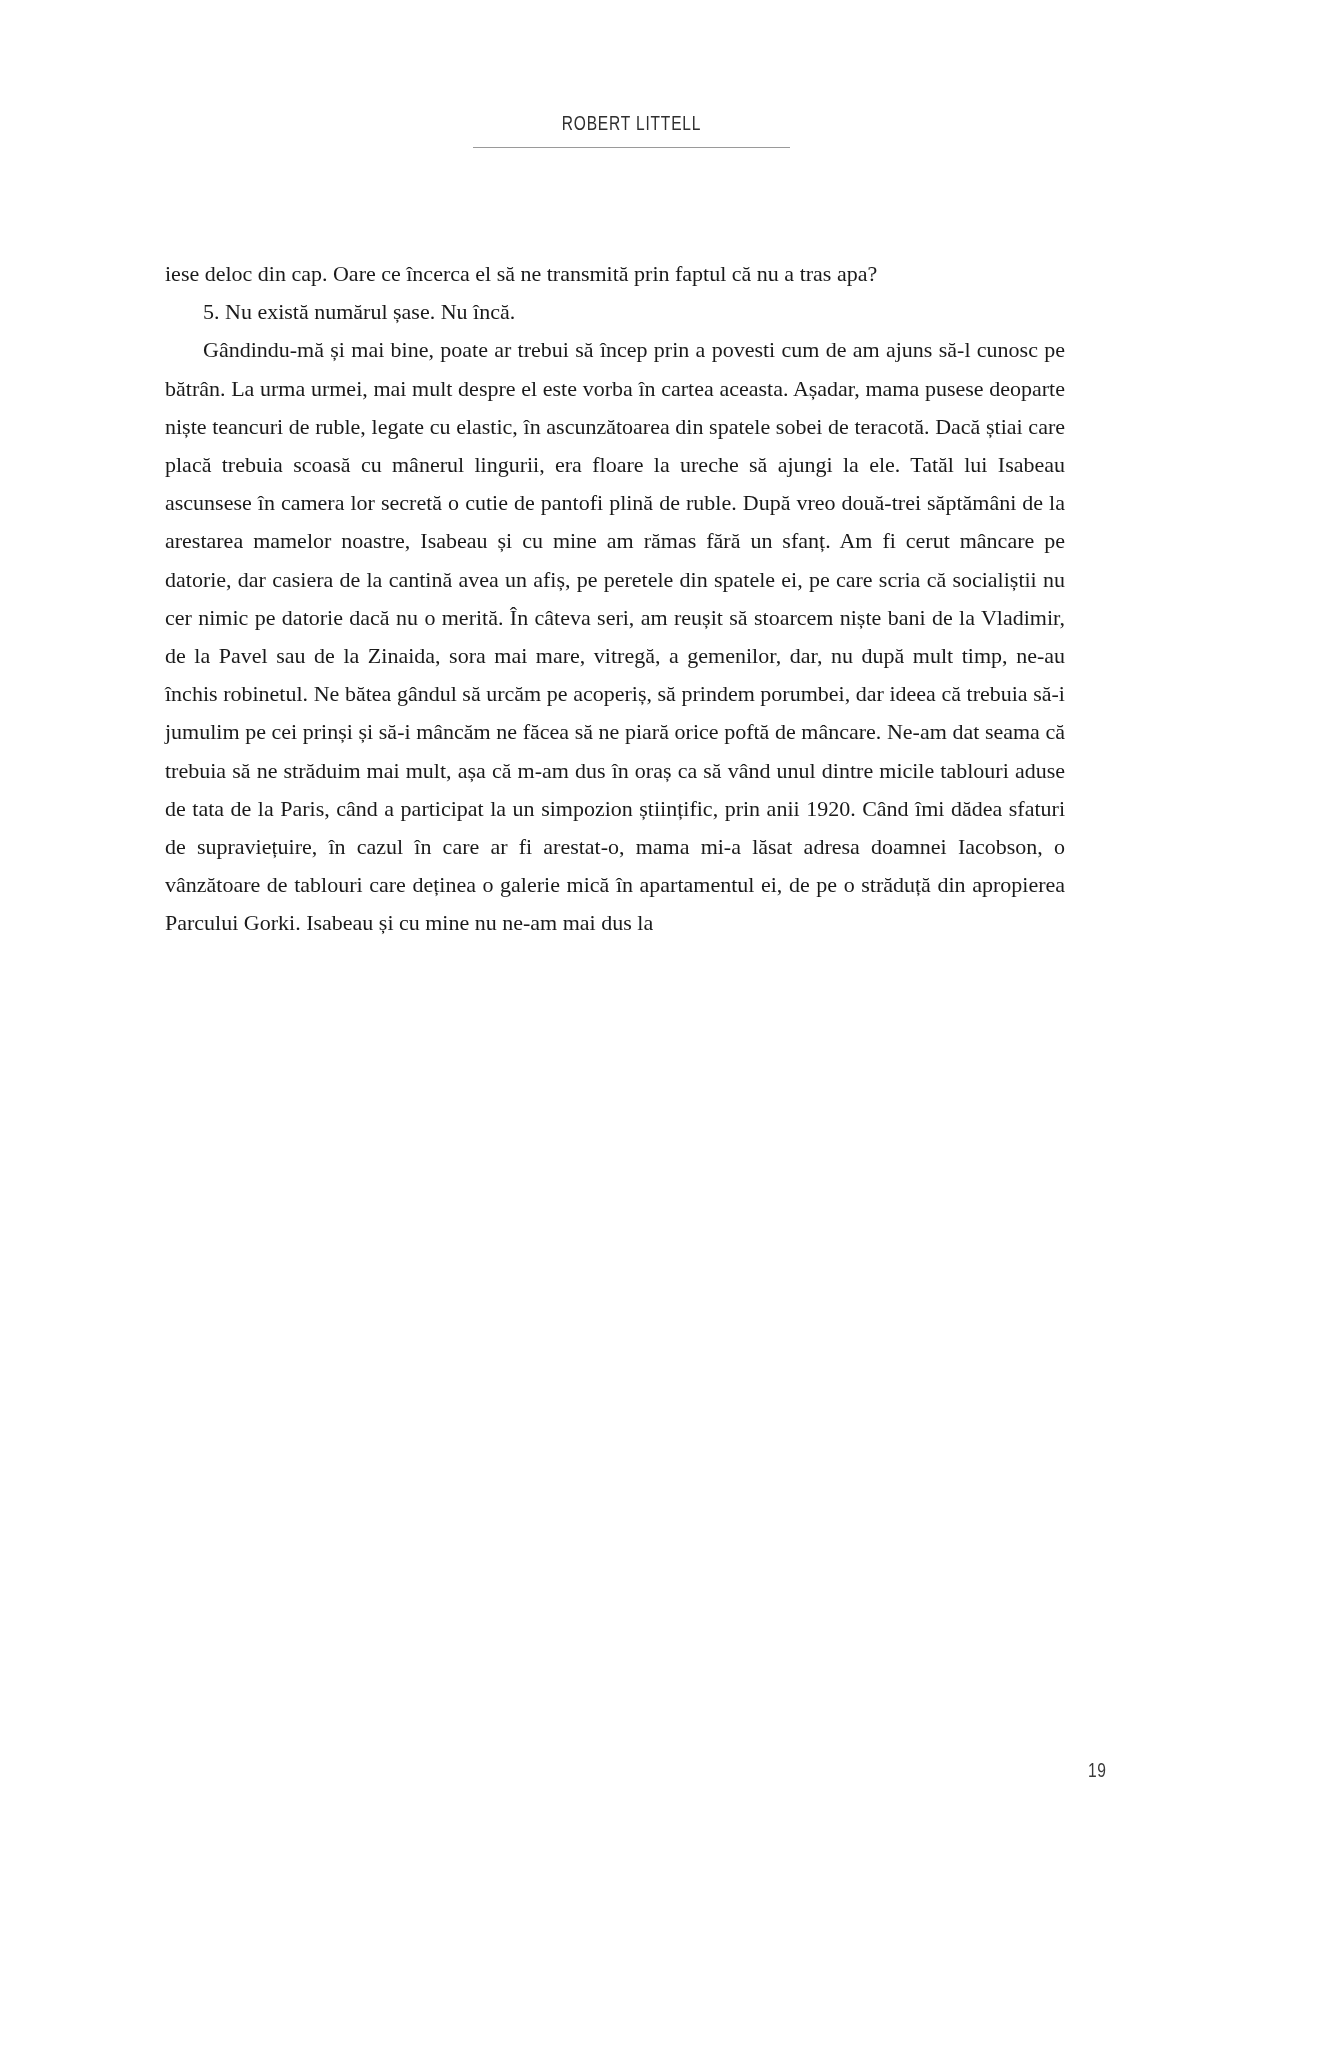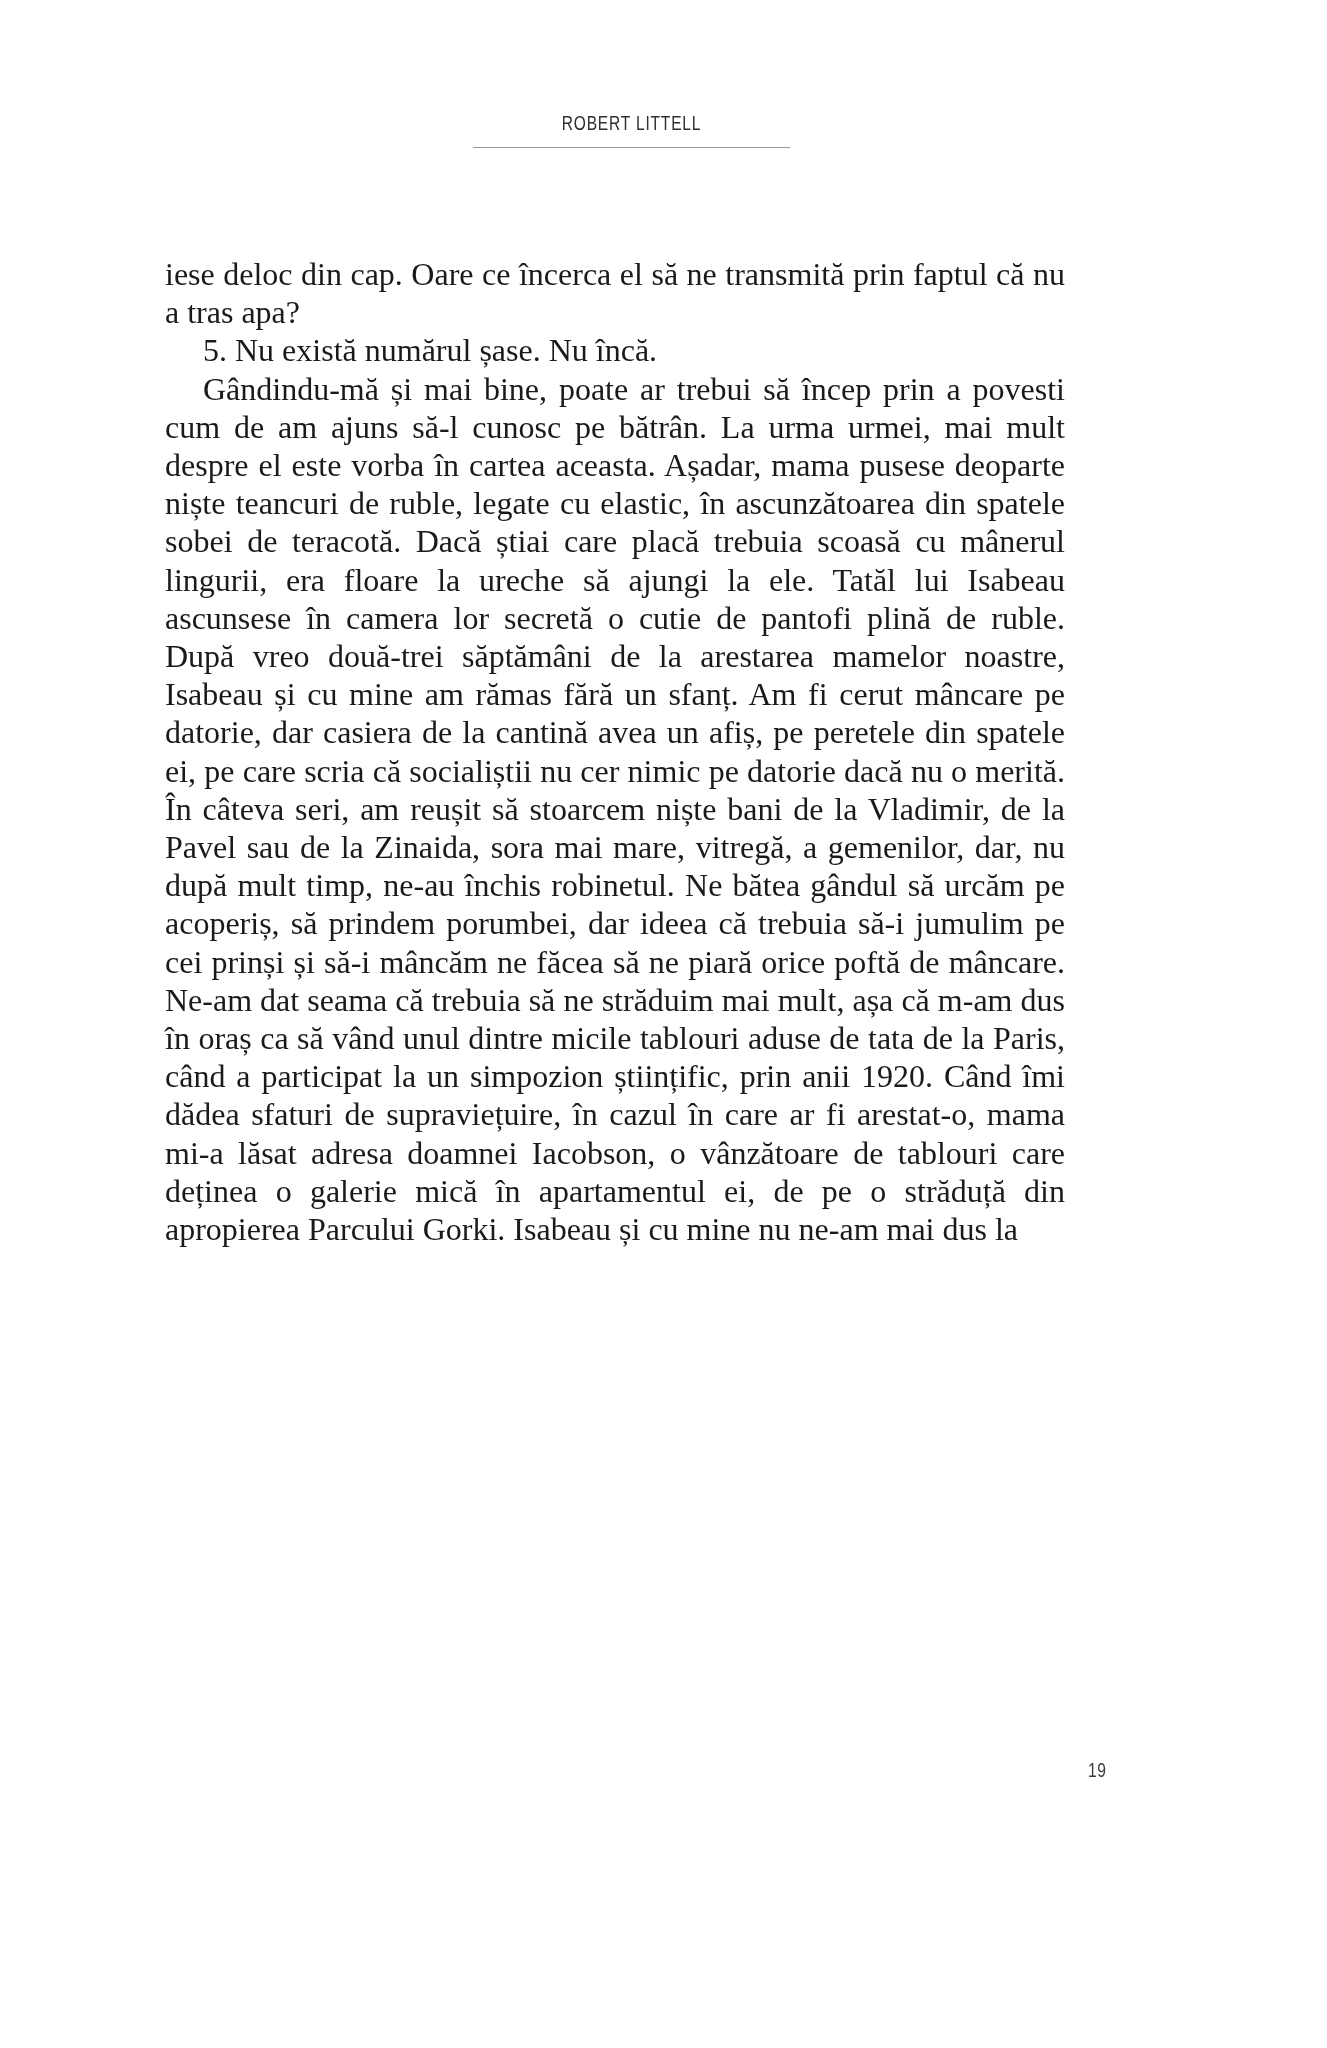--- a/index.html
+++ b/index.html
@@ -47,21 +47,21 @@
     background: #9a9a9a;
   }
 
   
   .text-block {
     position: absolute;
     left: 165px;
     top: 255px;
     width: 900px;
     font-family: "Liberation Serif", serif;
-    font-size: 32px;
+    font-size: 22px;
     line-height: 38.2px;
     color: #1a1a1a;
     text-align: justify;
     text-justify: inter-word;
     -webkit-hyphens: none;
     hyphens: none;
   }
 
   .text-block p {
     margin: 0;

